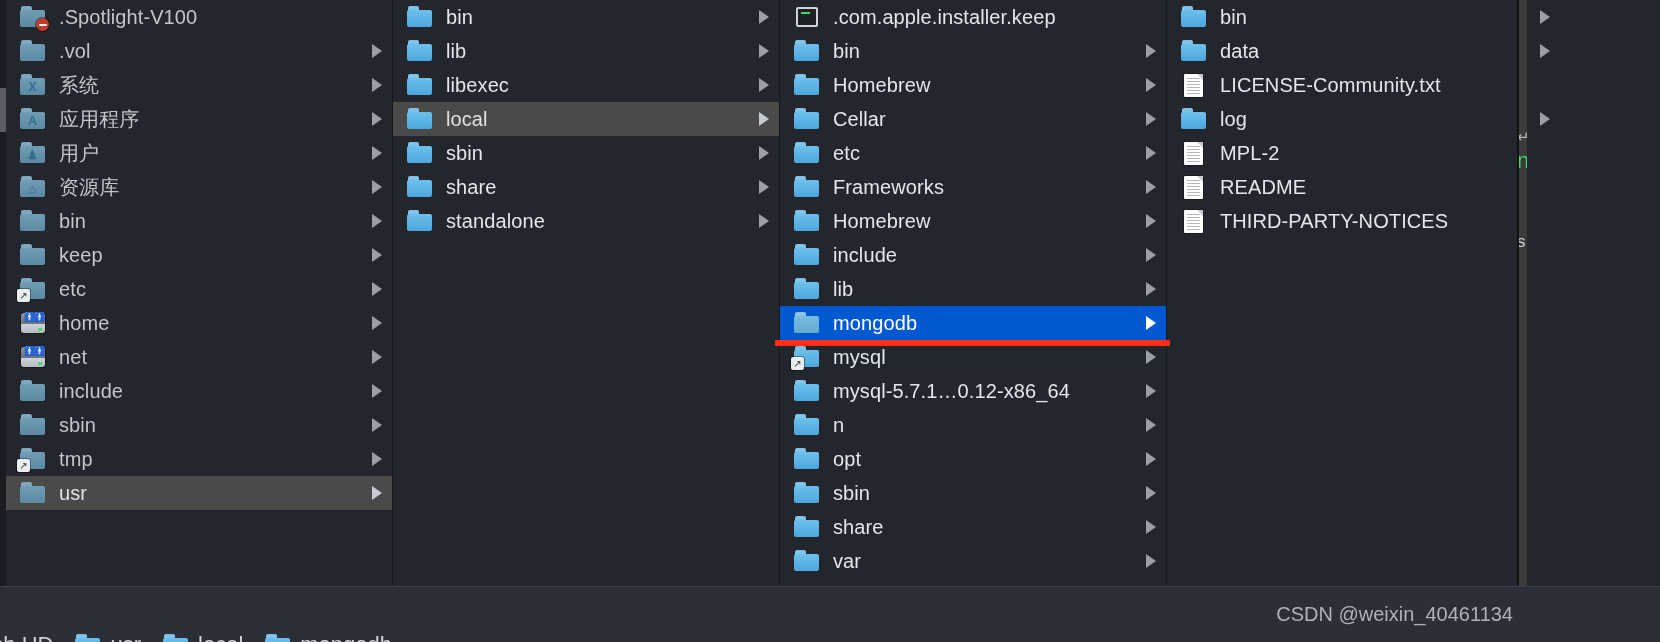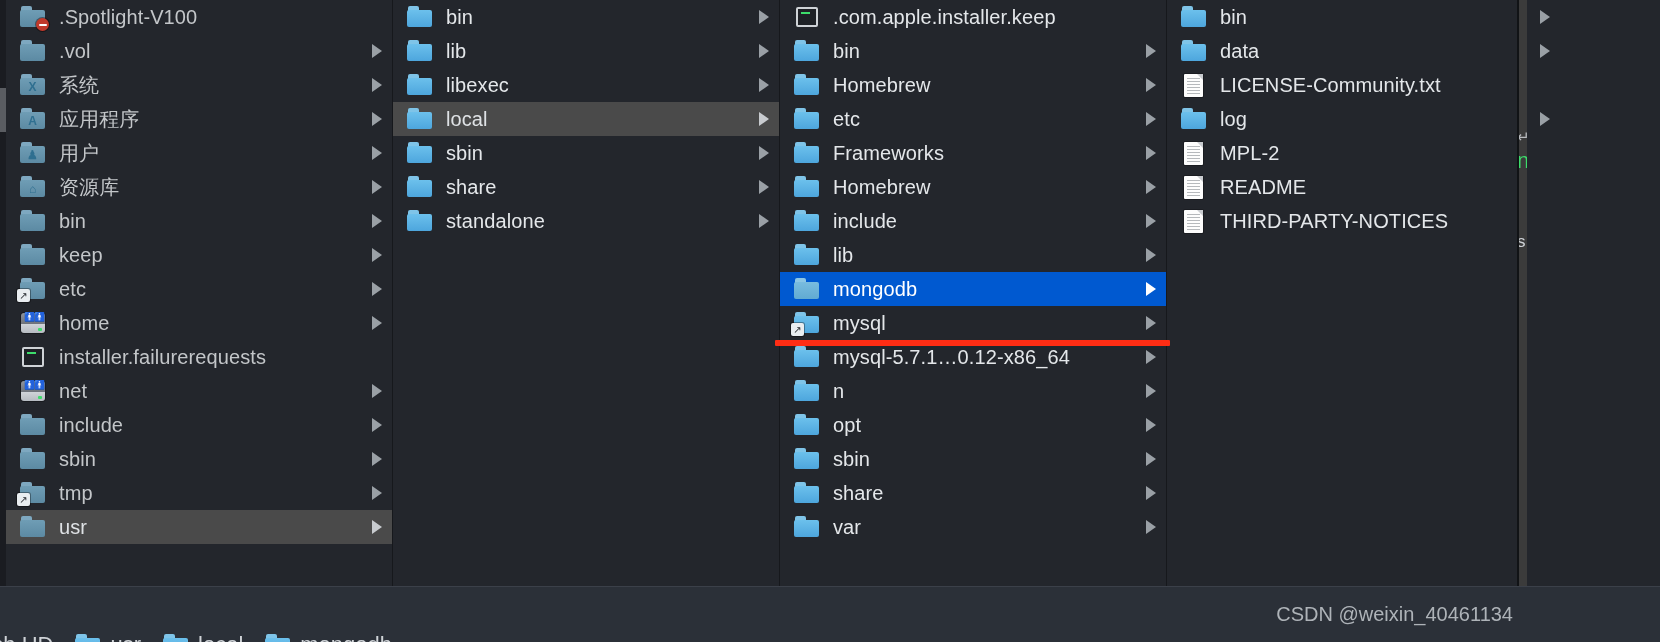--- a/index.html
+++ b/index.html
@@ -280,26 +280,20 @@
         </div>
         <div class="row">
           <span class="icon">
             <span class="drive"></span>
           </span>
           <span class="label">home</span>
           <span class="chev"></span>
         </div>
         <div class="row">
           <span class="icon">
-            <span class="term"></span>
-          </span>
-          <span class="label">installer.failurerequests</span>
-        </div>
-        <div class="row">
-          <span class="icon">
             <span class="drive"></span>
           </span>
           <span class="label">net</span>
           <span class="chev"></span>
         </div>
         <div class="row">
           <span class="icon">
             <span class="folder">
               <span class="tab"></span>
               <span class="body"></span>
@@ -432,20 +426,30 @@
           <span class="chev"></span>
         </div>
         <div class="row">
           <span class="icon">
             <span class="folder">
               <span class="tab"></span>
               <span class="body"></span>
             </span>
           </span>
           <span class="label">Homebrew</span>
+          <span class="chev"></span>
+        </div>
+        <div class="row">
+          <span class="icon">
+            <span class="folder">
+              <span class="tab"></span>
+              <span class="body"></span>
+            </span>
+          </span>
+          <span class="label">Cellar</span>
           <span class="chev"></span>
         </div>
         <div class="row">
           <span class="icon">
             <span class="folder">
               <span class="tab"></span>
               <span class="body"></span>
             </span>
           </span>
           <span class="label">etc</span>

